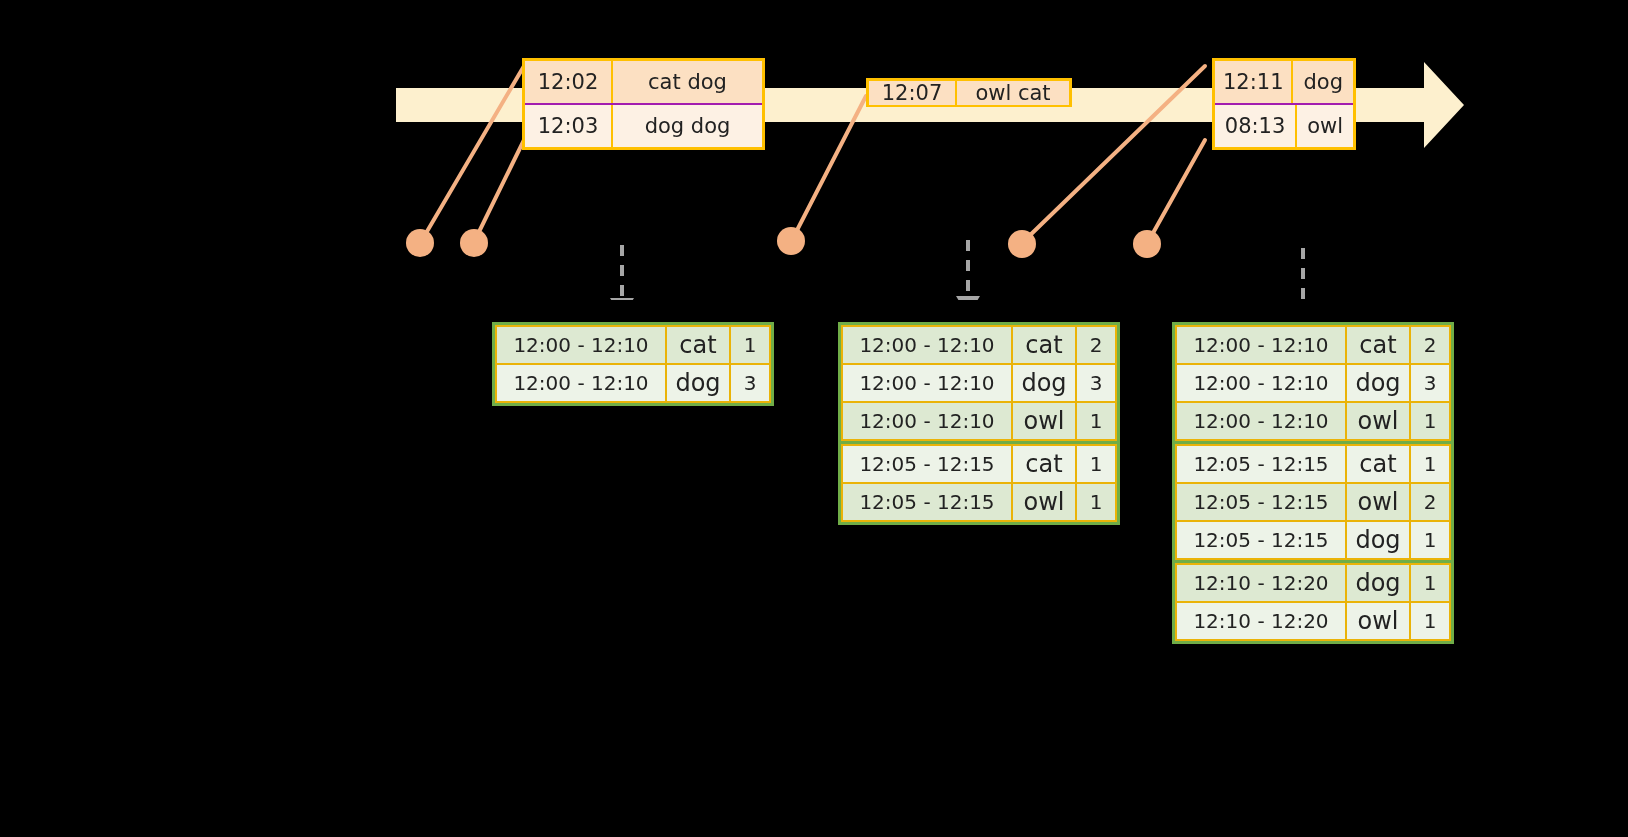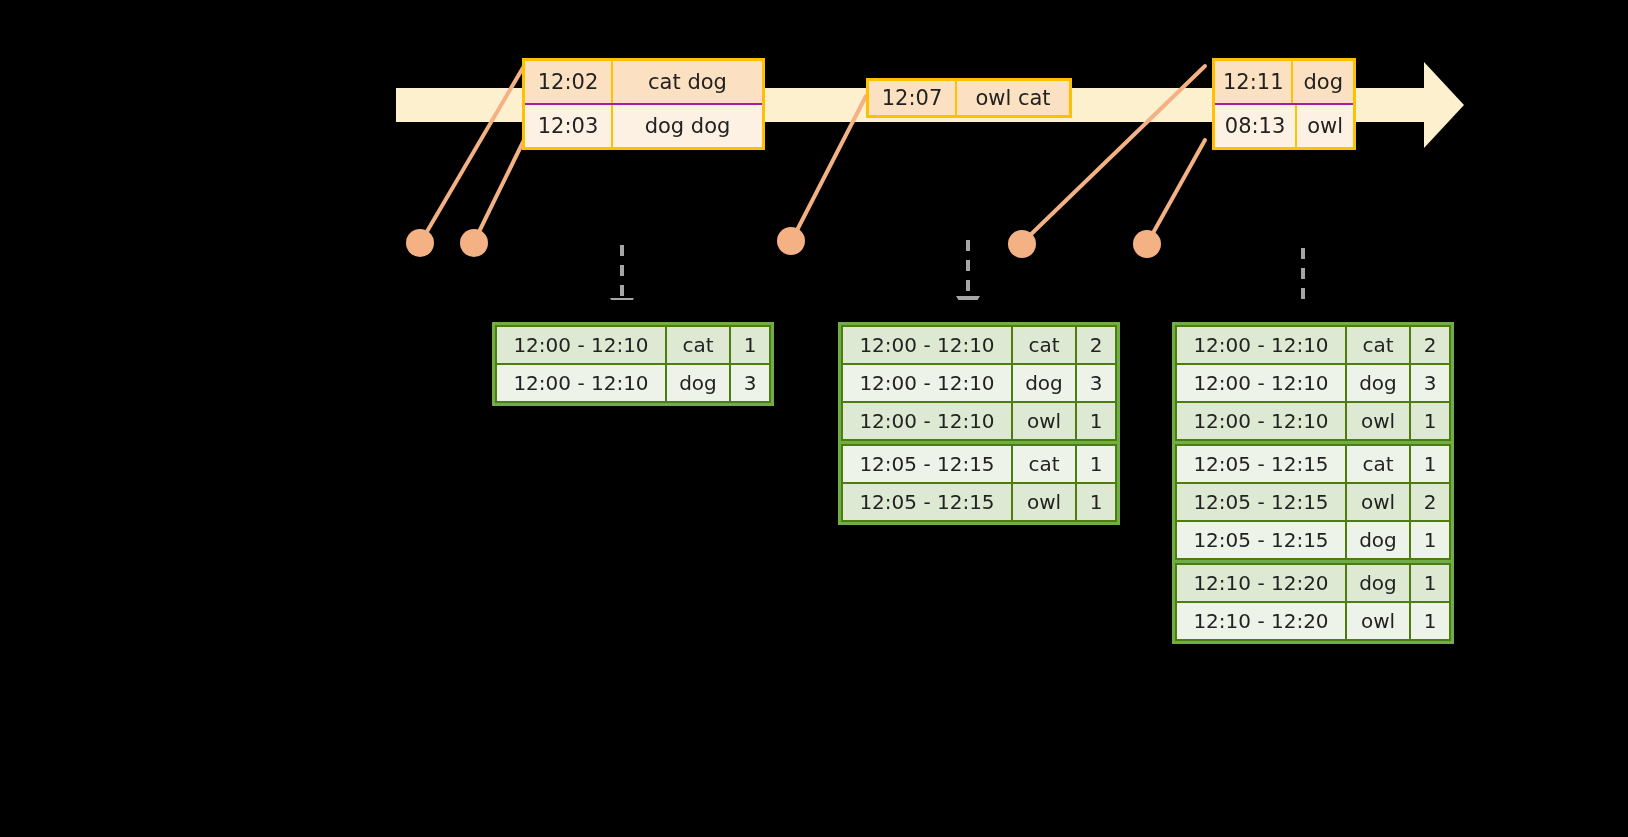--- a/index.html
+++ b/index.html
@@ -17,26 +17,26 @@
   .event-row + .event-row{border-top:2px solid #a21caf;}
   .ev-time{width:86px;display:flex;align-items:center;justify-content:center;
            font-size:21px;color:#222;border-right:2px solid #FFC000;}
   .ev-words{flex:1;display:flex;align-items:center;justify-content:center;
             font-size:21px;color:#222;padding:0 10px;white-space:nowrap;}
   .row-shade-a .ev-time,.row-shade-a .ev-words{background:#FCE0C2;}
   .row-shade-b .ev-time,.row-shade-b .ev-words{background:#FDF1E4;}
 
   
   .result-table{position:absolute;border:3px solid #70AD47;box-sizing:border-box;
-                background:#4d7c0f;display:flex;flex-direction:column;gap:2px;padding:2px;}
+                background:#eab308;display:flex;flex-direction:column;gap:2px;padding:2px;}
   .rt-row{display:flex;gap:2px;}
   .rt-win{width:168px;display:flex;align-items:center;justify-content:center;
           font-size:20px;color:#222;padding:6px 0;white-space:nowrap;}
   .rt-key{width:62px;display:flex;align-items:center;justify-content:center;
-          font-size:20px;color:#222;}
+          font-size:24px;color:#222;}
   .rt-cnt{width:38px;display:flex;align-items:center;justify-content:center;
           font-size:20px;color:#222;}
   .shade-dark .rt-win,.shade-dark .rt-key,.shade-dark .rt-cnt{background:#DDE9D2;}
   .shade-light .rt-win,.shade-light .rt-key,.shade-light .rt-cnt{background:#EDF3E8;}
   .grp-sep{height:3px;background:#70AD47;margin:0 -2px;}
 </style>
 </head>
 <body>
 
 <div id="stage">
@@ -79,21 +79,21 @@
     <div class="event-row row-shade-a">
       <div class="ev-time">12:02</div>
       <div class="ev-words">cat dog</div>
     </div>
     <div class="event-row row-shade-b">
       <div class="ev-time">12:03</div>
       <div class="ev-words">dog dog</div>
     </div>
   </div>
 
-  <div class="event-box" style="left:866px;top:78px;width:206px;height:40px;">
+  <div class="event-box" style="left:866px;top:78px;width:206px;height:29px;">
     <div class="event-row row-shade-a">
       <div class="ev-time">12:07</div>
       <div class="ev-words">owl cat</div>
     </div>
   </div>
 
   <div class="event-box" style="left:1212px;top:58px;width:144px;height:92px;">
     <div class="event-row row-shade-a">
       <div class="ev-time">12:11</div>
       <div class="ev-words">dog</div>

